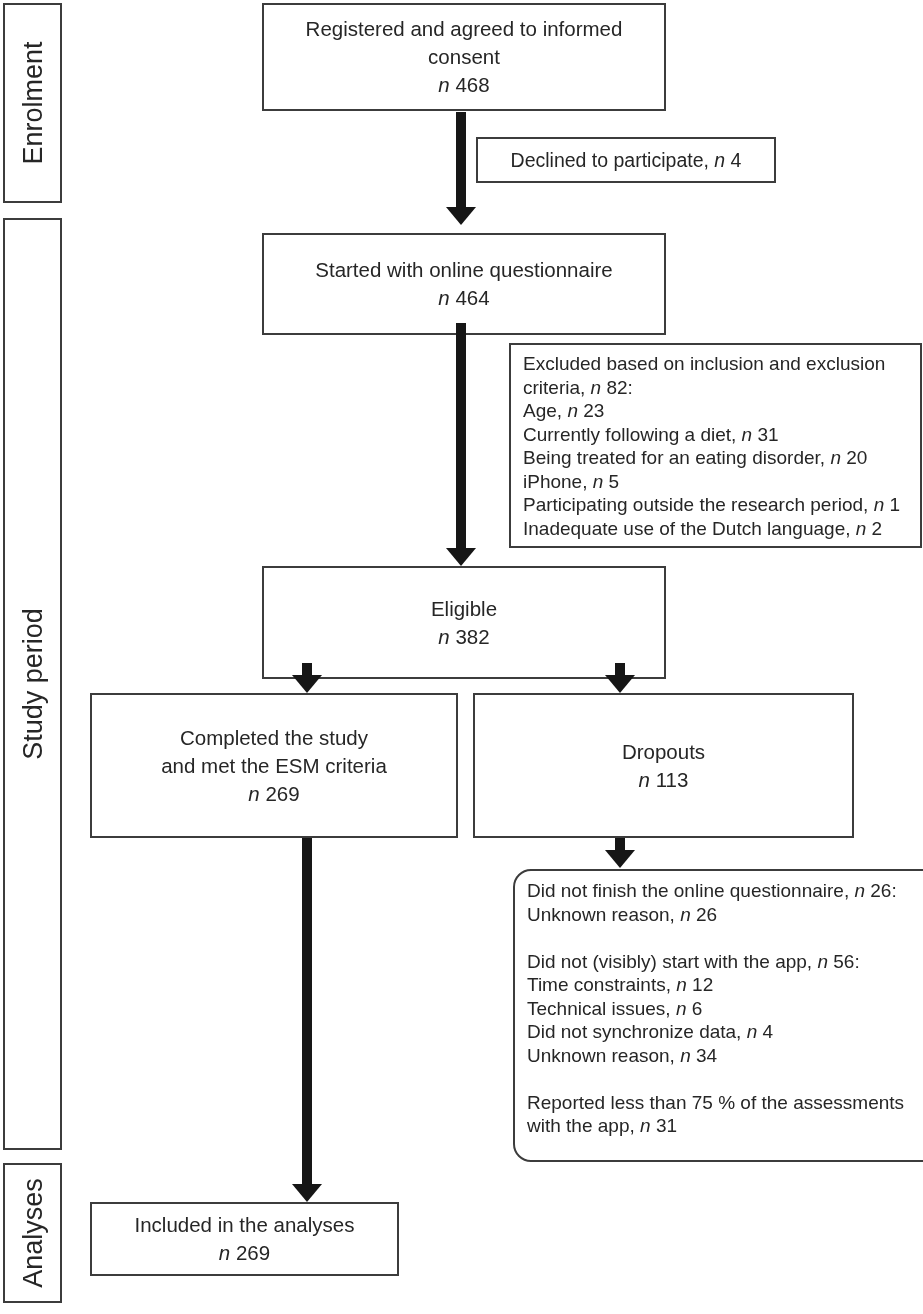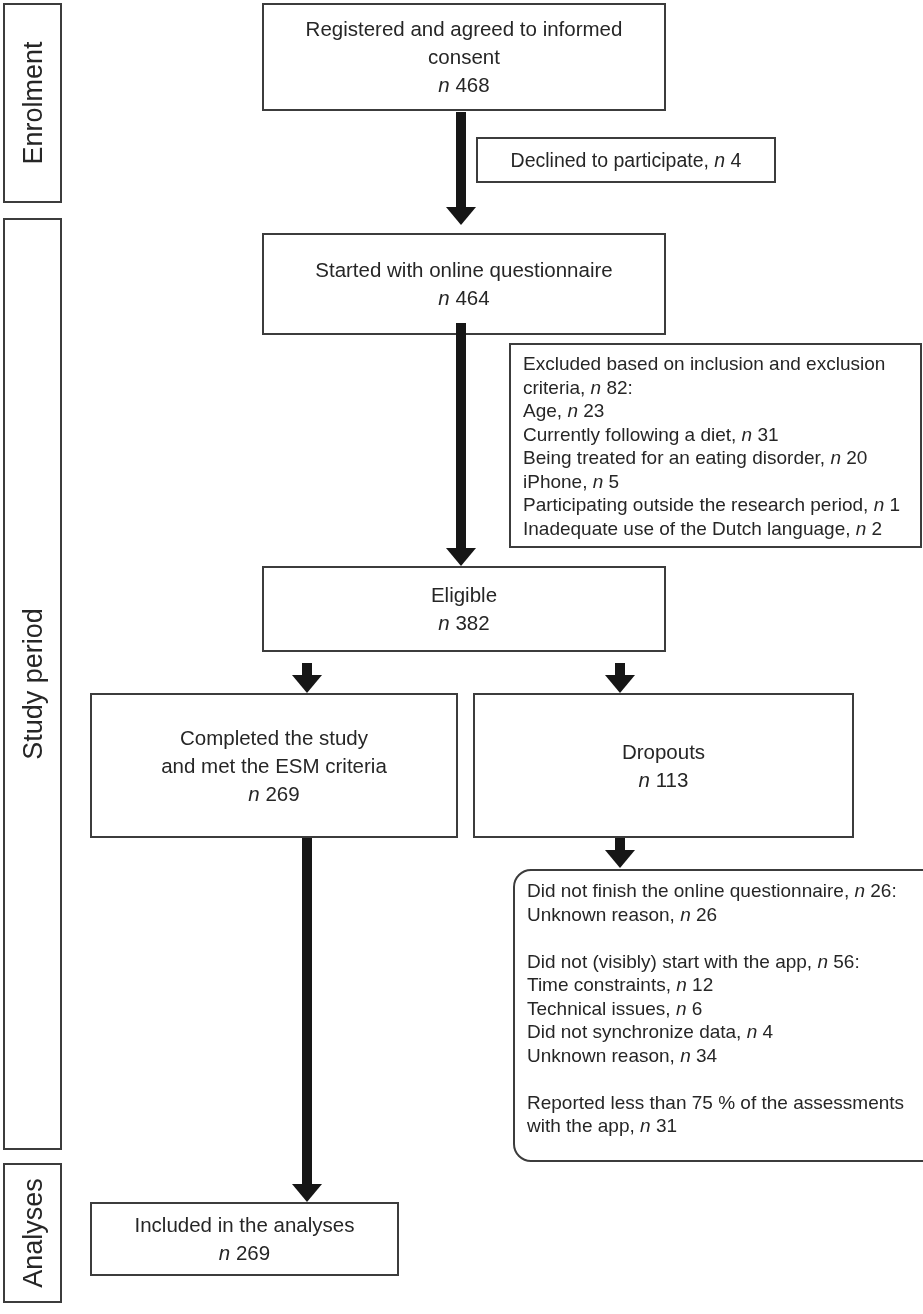--- a/index.html
+++ b/index.html
@@ -105,21 +105,21 @@
       <div class="line">Excluded based on inclusion and exclusion</div>
       <div class="line">criteria, <i>n</i> 82:</div>
       <div class="line">Age, <i>n</i> 23</div>
       <div class="line">Currently following a diet, <i>n</i> 31</div>
       <div class="line">Being treated for an eating disorder, <i>n</i> 20</div>
       <div class="line">iPhone, <i>n</i> 5</div>
       <div class="line">Participating outside the research period, <i>n</i> 1</div>
       <div class="line">Inadequate use of the Dutch language, <i>n</i> 2</div>
     </div>
 
-  <div class="box center" style="left:262px;top:566px;width:404px;height:86px;">
+  <div class="box center" style="left:262px;top:566px;width:404px;height:113px;">
     <div>Eligible</div>
     <div><i>n</i> 382</div>
   </div>
 
   <div class="arrow" style="left:292px;top:663px;height:30px;">
     <div class="shaft"></div>
     <div class="head"></div>
   </div>
 
   <div class="arrow" style="left:605px;top:663px;height:30px;">

